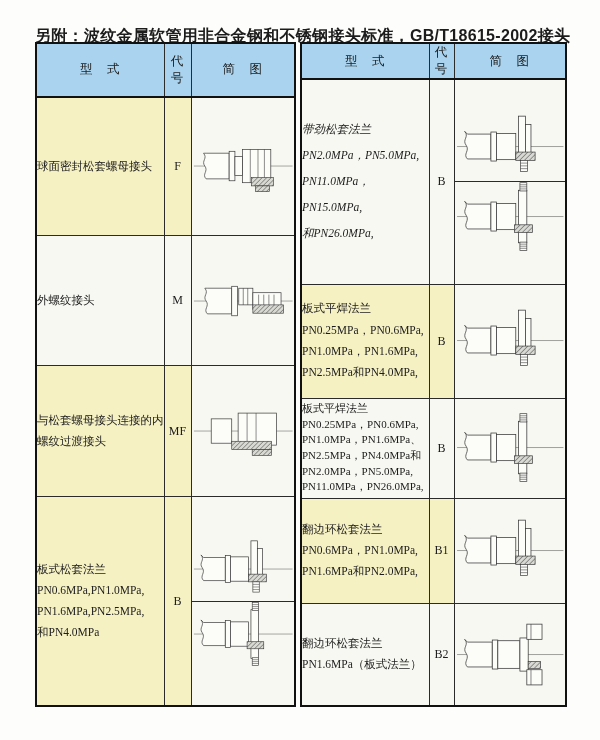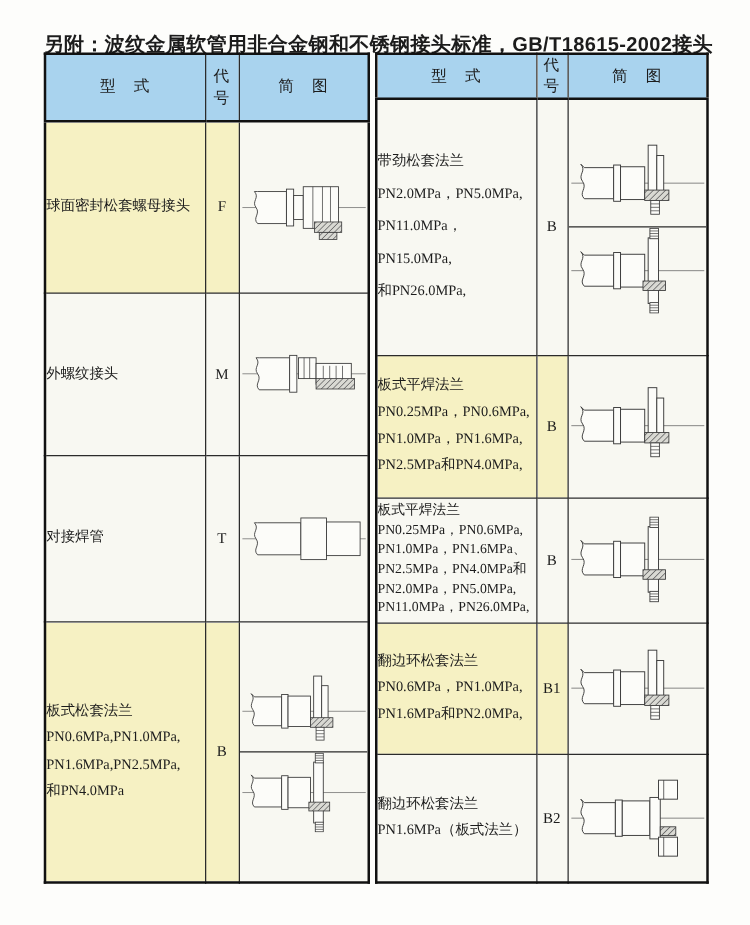--- a/index.html
+++ b/index.html
@@ -18,21 +18,21 @@
   th.hdr{
     background:var(--header-bg,#a9d3ee);
     font-size:12.5px;font-weight:normal;text-align:center;vertical-align:middle;
     letter-spacing:1px;border-bottom:2px solid #111 !important;
   }
   td.type-cell{
     font-size:11.5px;line-height:1.85;vertical-align:middle;
     padding:4px 3px 4px 8px;white-space:pre-line;word-break:keep-all;
   }
   td.type-cell.dense{font-size:11px;line-height:1.42;}
-  td.type-cell.roomy{line-height:2.25;}
+  td.type-cell.roomy{line-height:2.25;font-style:italic;}
   td.code-cell{font-size:12px;text-align:center;vertical-align:middle;}
   td.dia-cell{vertical-align:middle;}
   .bg-w{background:var(--row-white,#f7f7f1);}
   .bg-y{background:var(--row-yellow,#f6f1c3);}
   .dia{width:100%;height:100%;display:block;}
   .dia svg{width:100%;height:100%;display:block;}
   .split{display:flex;flex-direction:column;height:100%;}
   .split .half{flex:1;min-height:0;}
   .split .half + .half{border-top:1px solid #2b2b2b;}
   .dia-wrap{height:100%;}
@@ -100,30 +100,34 @@
                 <rect x="95" y="37" width="44" height="26" fill="#fcfcf9" stroke="#3a3a3a" stroke-width="1.1"></rect>
                 <line x1="104" y1="40" x2="104" y2="60" stroke="#3a3a3a" stroke-width="0.9"></line>
                 <line x1="112" y1="40" x2="112" y2="60" stroke="#3a3a3a" stroke-width="0.9"></line>
                 <line x1="120" y1="40" x2="120" y2="60" stroke="#3a3a3a" stroke-width="0.9"></line>
                 <line x1="128" y1="40" x2="128" y2="60" stroke="#3a3a3a" stroke-width="0.9"></line>
                 <rect x="95" y="56" width="48" height="13" fill="url(#hatch)" stroke="#3a3a3a" stroke-width="1"></rect>
               </svg>
             </div>
           </td>
     </tr>
-    <tr style="height:90px">
-      <td class="type-cell bg-w">对接焊管</td>
-      <td class="code-cell bg-w">T</td>
-      <td class="dia-cell bg-w">
-            <div class="dia dia-wrap">
-              <svg viewBox="0 0 160 100" preserveAspectRatio="xMidYMid meet">
-                <line x1="3" y1="50" x2="157" y2="50" stroke="#555" stroke-width="0.8"></line>
-                <path d="M 22 30 H 76 V 70 H 22 c -7,-7 4,-12 -2,-20 c -6,-8 5,-12 -2,-20 z" fill="#fcfcf9" stroke="#3a3a3a" stroke-width="1.1"></path>
-                <rect x="76" y="24" width="32" height="52" fill="#fcfcf9" stroke="#3a3a3a" stroke-width="1.1"></rect>
-                <rect x="108" y="29" width="42" height="42" fill="#fcfcf9" stroke="#3a3a3a" stroke-width="1.1"></rect>
+    <tr style="height:88px">
+      <td class="type-cell bg-y">与松套螺母接头连接的内
+螺纹过渡接头</td>
+      <td class="code-cell bg-y">MF</td>
+      <td class="dia-cell bg-w">
+            <div class="dia dia-wrap">
+              <svg viewBox="0 0 160 100" preserveAspectRatio="xMidYMid meet">
+                <line x1="3" y1="50" x2="157" y2="50" stroke="#555" stroke-width="0.8"></line>
+                <rect x="30" y="31" width="32" height="38" fill="#fcfcf9" stroke="#3a3a3a" stroke-width="1.1"></rect>
+                <rect x="72" y="22" width="60" height="50" fill="#fcfcf9" stroke="#3a3a3a" stroke-width="1.1"></rect>
+                <line x1="86" y1="22" x2="86" y2="72" stroke="#3a3a3a" stroke-width="0.9"></line>
+                <line x1="100" y1="22" x2="100" y2="72" stroke="#3a3a3a" stroke-width="0.9"></line>
+                <rect x="62" y="66" width="62" height="13" fill="url(#hatch)" stroke="#3a3a3a" stroke-width="1"></rect>
+                <rect x="94" y="79" width="30" height="9" fill="url(#hatch)" stroke="#3a3a3a" stroke-width="1"></rect>
               </svg>
             </div>
           </td>
     </tr>
     <tr style="height:140px">
       <td class="type-cell bg-y">板式松套法兰
 PN0.6MPa,PN1.0MPa,
 PN1.6MPa,PN2.5MPa,
 和PN4.0MPa</td>
       <td class="code-cell bg-y">B</td>

